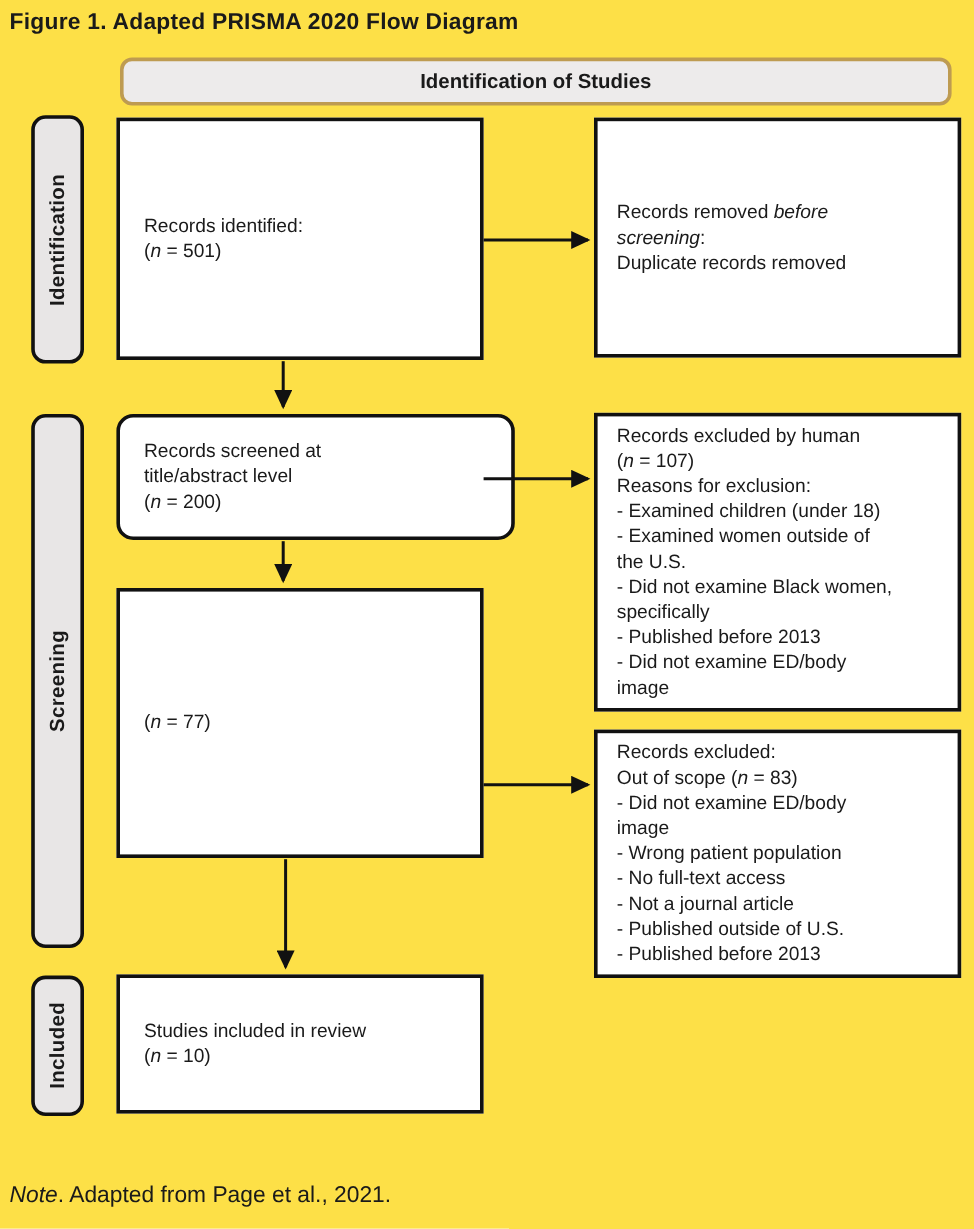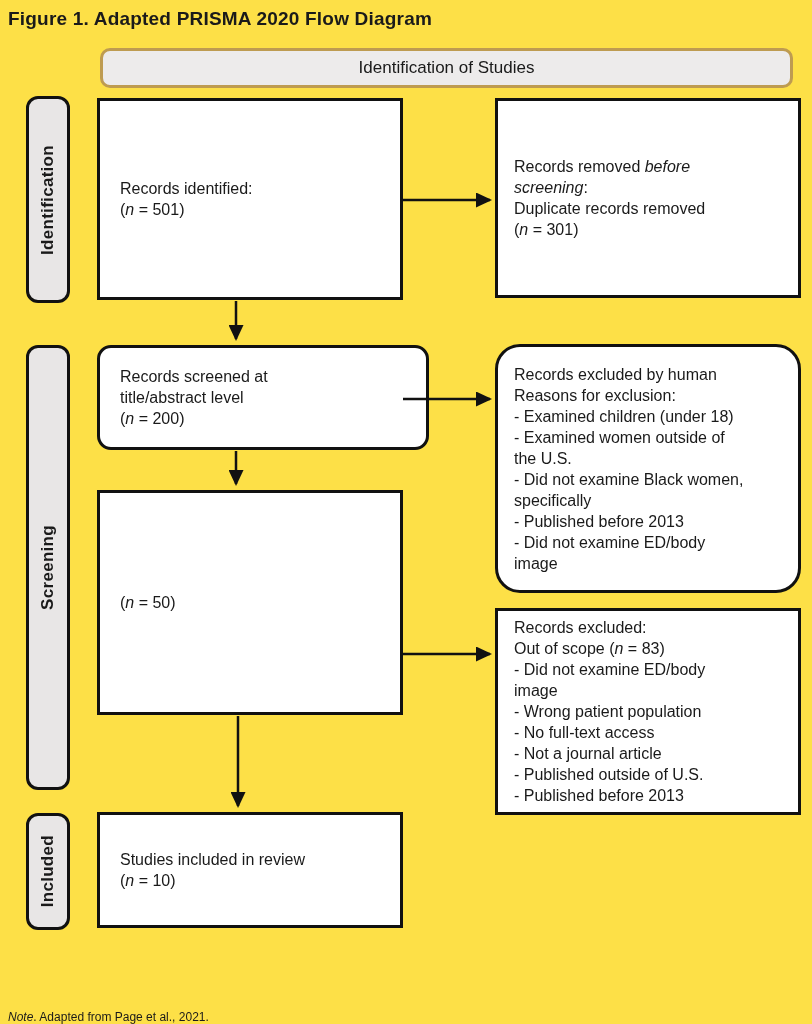--- a/index.html
+++ b/index.html
@@ -3,21 +3,21 @@
 <meta charset="utf-8">
 <style>
   html,body{margin:0;padding:0;background:#ffffff;}
   body{font-family:"Liberation Sans","DejaVu Sans",sans-serif;color:#1a1a1a;}
   .canvas{position:relative;width:812px;height:1024px;background:#fde047;overflow:hidden;padding-left:41px;}
 
   .fig-title{position:absolute;left:8px;top:8px;font-size:19px;font-weight:bold;letter-spacing:0.2px;}
 
   .banner{position:absolute;left:100px;top:48px;width:693px;height:40px;
     box-sizing:border-box;border:3px solid #BE9B51;border-radius:10px;background:#EDEBEB;
-    display:flex;align-items:center;justify-content:center;font-size:17px;font-weight:normal;}
+    display:flex;align-items:center;justify-content:center;font-size:17px;font-weight:bold;}
 
   .stage{position:absolute;left:26px;width:44px;box-sizing:border-box;
     border:3px solid #111111;border-radius:12px;background:#E8E6E6;
     display:flex;align-items:center;justify-content:center;}
   .stage span{writing-mode:vertical-rl;transform:rotate(180deg);
     font-size:17px;font-weight:bold;letter-spacing:0.3px;}
   .stage-identification{top:96px;height:207px;}
   .stage-screening{top:345px;height:445px;}
   .stage-included{top:813px;height:117px;}
 
@@ -25,26 +25,26 @@
     display:flex;align-items:center;font-size:16px;line-height:21px;}
   .fbox .box-text{padding:4px 10px 4px 20px;}
   .fbox-right .box-text{padding:4px 8px 4px 16px;}
   .it{font-style:italic;}
 
   .box-records-identified{left:97px;top:98px;width:306px;height:202px;}
   .box-records-screened{left:97px;top:345px;width:332px;height:105px;border-radius:14px;}
   .box-text-screened{left:97px;top:490px;width:306px;height:225px;}
   .box-studies-included{left:97px;top:812px;width:306px;height:116px;align-items:center;}
   .box-records-removed{left:495px;top:98px;width:306px;height:200px;}
-  .box-excluded-human{left:495px;top:344px;width:306px;height:249px;border-radius:25px;}
+  .box-excluded-human{left:495px;top:344px;width:306px;height:249px;}
   .box-excluded-scope{left:495px;top:608px;width:306px;height:207px;align-items:center;}
 
   .arrows{position:absolute;left:0;top:0;width:812px;height:1024px;pointer-events:none;}
 
-  .fig-note{position:absolute;left:8px;top:1010px;font-size:12px;text-align:center;}
+  .fig-note{position:absolute;left:8px;top:986px;font-size:19px;text-align:center;}
   .fig-note .line{display:inline;}
 </style>
 </head>
 <body>
 
 <div class="canvas">
 
   <div class="fig-title">Figure 1. Adapted PRISMA 2020 Flow Diagram</div>
 
   <div class="banner">
@@ -66,50 +66,50 @@
         <div class="line"><span>Records identified:</span></div>
         <div class="line"><span>(</span><span class="it">n</span><span> = 501)</span></div>
       </div>
   </div>
 
   <div class="fbox fbox-right box-records-removed">
     <div class="box-text">
         <div class="line"><span>Records removed </span><span class="it">before</span></div>
         <div class="line"><span class="it">screening</span><span>:</span></div>
         <div class="line"><span>Duplicate records removed</span></div>
-        <div class="line"><span>(</span><span class="it">n</span><span> = 301)</span></div>
       </div>
   </div>
 
   <div class="fbox box-records-screened">
     <div class="box-text">
         <div class="line"><span>Records screened at</span></div>
         <div class="line"><span>title/abstract level</span></div>
         <div class="line"><span>(</span><span class="it">n</span><span> = 200)</span></div>
       </div>
   </div>
 
   <div class="fbox fbox-right box-excluded-human">
     <div class="box-text">
         <div class="line"><span>Records excluded by human</span></div>
+        <div class="line"><span>(</span><span class="it">n</span><span> = 107)</span></div>
         <div class="line"><span>Reasons for exclusion:</span></div>
         <div class="line"><span>- Examined children (under 18)</span></div>
         <div class="line"><span>- Examined women outside of</span></div>
         <div class="line"><span>the U.S.</span></div>
         <div class="line"><span>- Did not examine Black women,</span></div>
         <div class="line"><span>specifically</span></div>
         <div class="line"><span>- Published before 2013</span></div>
         <div class="line"><span>- Did not examine ED/body</span></div>
         <div class="line"><span>image</span></div>
       </div>
   </div>
 
   <div class="fbox box-text-screened">
     <div class="box-text">
-        <div class="line"><span>(</span><span class="it">n</span><span> = 50)</span></div>
+        <div class="line"><span>(</span><span class="it">n</span><span> = 77)</span></div>
       </div>
   </div>
 
   <div class="fbox fbox-right box-excluded-scope">
     <div class="box-text">
         <div class="line"><span>Records excluded:</span></div>
         <div class="line"><span>Out of scope (</span><span class="it">n</span><span> = 83)</span></div>
         <div class="line"><span>- Did not examine ED/body</span></div>
         <div class="line"><span>image</span></div>
         <div class="line"><span>- Wrong patient population</span></div>

